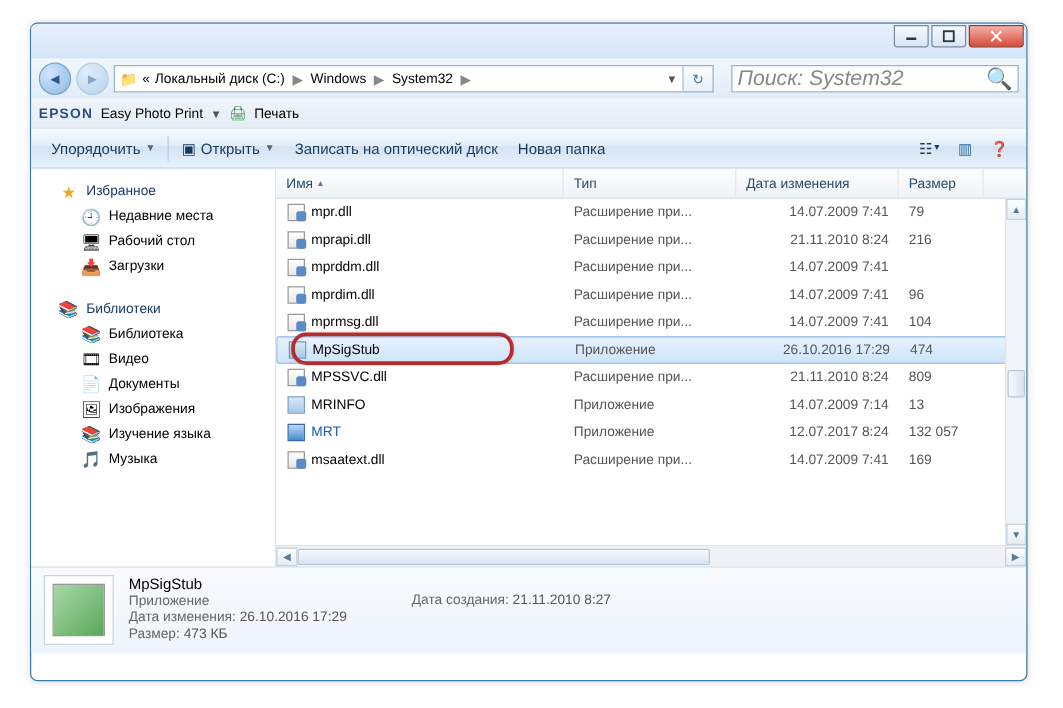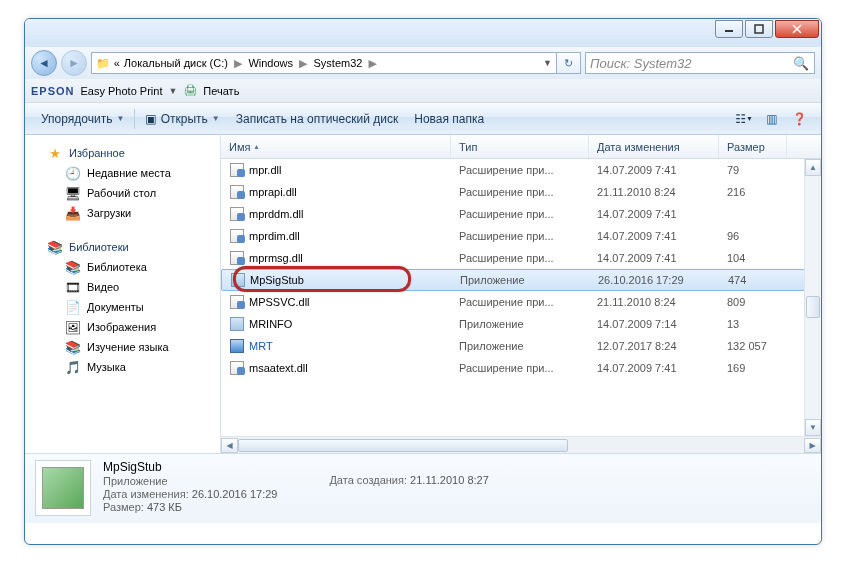--- a/index.html
+++ b/index.html
@@ -13,21 +13,21 @@
 .winbtn svg { width: 10px; height: 10px; }
 
 .navbar { height: 32px; background: linear-gradient(#f2f7fd,#e1ecf7); display: flex; align-items: center; padding: 0 6px; gap: 4px; }
 .nav-arrow { width: 26px; height: 26px; border-radius: 50%; background: radial-gradient(circle at 30% 30%,#cfe5ff,#8fb8e0); border: 1px solid #7aa3cc; display: flex; align-items: center; justify-content: center; color: #2a5b8a; font-size: 12px; }
 .nav-arrow.fwd { opacity: .5; }
 .address { flex: 1; height: 22px; border: 1px solid #9ab3cc; background: #fff; display: flex; align-items: center; font-size: 11px; padding: 0 4px; gap: 4px; }
 .address .folder-ico { display: inline-block; }
 .address .crumb { color: #000; }
 .address .sep { color: #888; padding: 0 2px; }
 .refresh-box { width: 24px; height: 22px; border: 1px solid #9ab3cc; border-left: none; background: linear-gradient(#fcfdff,#e7f0fa); display: flex; align-items: center; justify-content: center; color: #3a6ea0; font-size: 11px; }
-.searchbox { width: 230px; height: 22px; border: 1px solid #9ab3cc; background: #fff; display: flex; align-items: center; padding: 0 4px; font-size: 13px; color: #888; font-style: italic; }
+.searchbox { width: 230px; height: 22px; border: 1px solid #9ab3cc; background: #fff; display: flex; align-items: center; padding: 0 4px; font-size: 17px; color: #888; font-style: italic; margin-left: 10px; }
 .searchbox .mag { margin-left: auto; color: #3a6ea0; font-style: normal; }
 
 .menubar { height: 22px; background: linear-gradient(#f7fafd,#e8eef5); display: flex; align-items: center; padding: 0 6px; font-size: 11px; gap: 14px; border-bottom: 1px solid #d0dce8; }
 .epsonbar { height: 24px; background: linear-gradient(#f0f5fb,#e4ecf5); display: flex; align-items: center; padding: 0 6px; font-size: 11px; gap: 6px; border-bottom: 1px solid #d0dce8; }
 .epsonbar .epson { color: #2a4a8a; font-weight: bold; font-family: Arial; letter-spacing: 1px; }
 .epsonbar .dd { color: #555; font-size: 9px; }
 .epsonbar .print-ico { color: #2a8a3a; }
 
 .toolbar { height: 32px; background: linear-gradient(#f8fbfe,#e2edf9 45%,#d3e3f4 46%,#e8f1fb); display: flex; align-items: center; padding: 0 8px; font-size: 12px; color: #1a3a5a; border-bottom: 1px solid #b8cde2; }
 .toolbar .tbtn { display: flex; align-items: center; gap: 4px; padding: 0 8px; height: 100%; }
@@ -53,21 +53,21 @@
 .col-type { width: 138px; }
 .col-date { width: 130px; }
 .col-size { width: 68px; text-align: right; }
 
 .filelist { flex: 1; overflow: hidden; font-size: 11px; }
 .row { display: flex; height: 22px; align-items: center; }
 .row.sel { background: linear-gradient(#e6f1fd,#cfe4fa); border: 1px solid #8ab6e8; border-radius: 2px; }
 .row .cell { padding: 0 8px; white-space: nowrap; overflow: hidden; }
 .row .c-name { width: 230px; display: flex; align-items: center; gap: 4px; text-align: center; }
 .row .c-type { width: 138px; color: #555; }
-.row .c-date { width: 130px; color: #555; }
+.row .c-date { width: 130px; color: #555; text-align: right; }
 .row .c-size { width: 60px; text-align: left; color: #555; }
 .row .fico { width: 16px; height: 16px; display: inline-flex; align-items: center; justify-content: center; }
 
 .highlight-ring { position: absolute; border: 3px solid #b52c2c; border-radius: 12px; pointer-events: none; box-shadow: 0 0 2px rgba(0,0,0,.3); }
 
 .hscroll { height: 17px; background: #f0f3f7; border-top: 1px solid #dce5ee; display: flex; align-items: center; }
 .hscroll .arrow { width: 17px; height: 15px; background: linear-gradient(#fdfefe,#e4ebf3); border: 1px solid #c4d0dc; font-size: 8px; display: flex; align-items: center; justify-content: center; color: #5a7a9a; }
 .hscroll .track { flex: 1; height: 15px; background: #eef2f7; position: relative; }
 .hscroll .thumb { position: absolute; left: 0; width: 330px; height: 13px; top: 1px; background: linear-gradient(#f5f9fd,#d8e4f0); border: 1px solid #b8c8d8; border-radius: 2px; }
 

